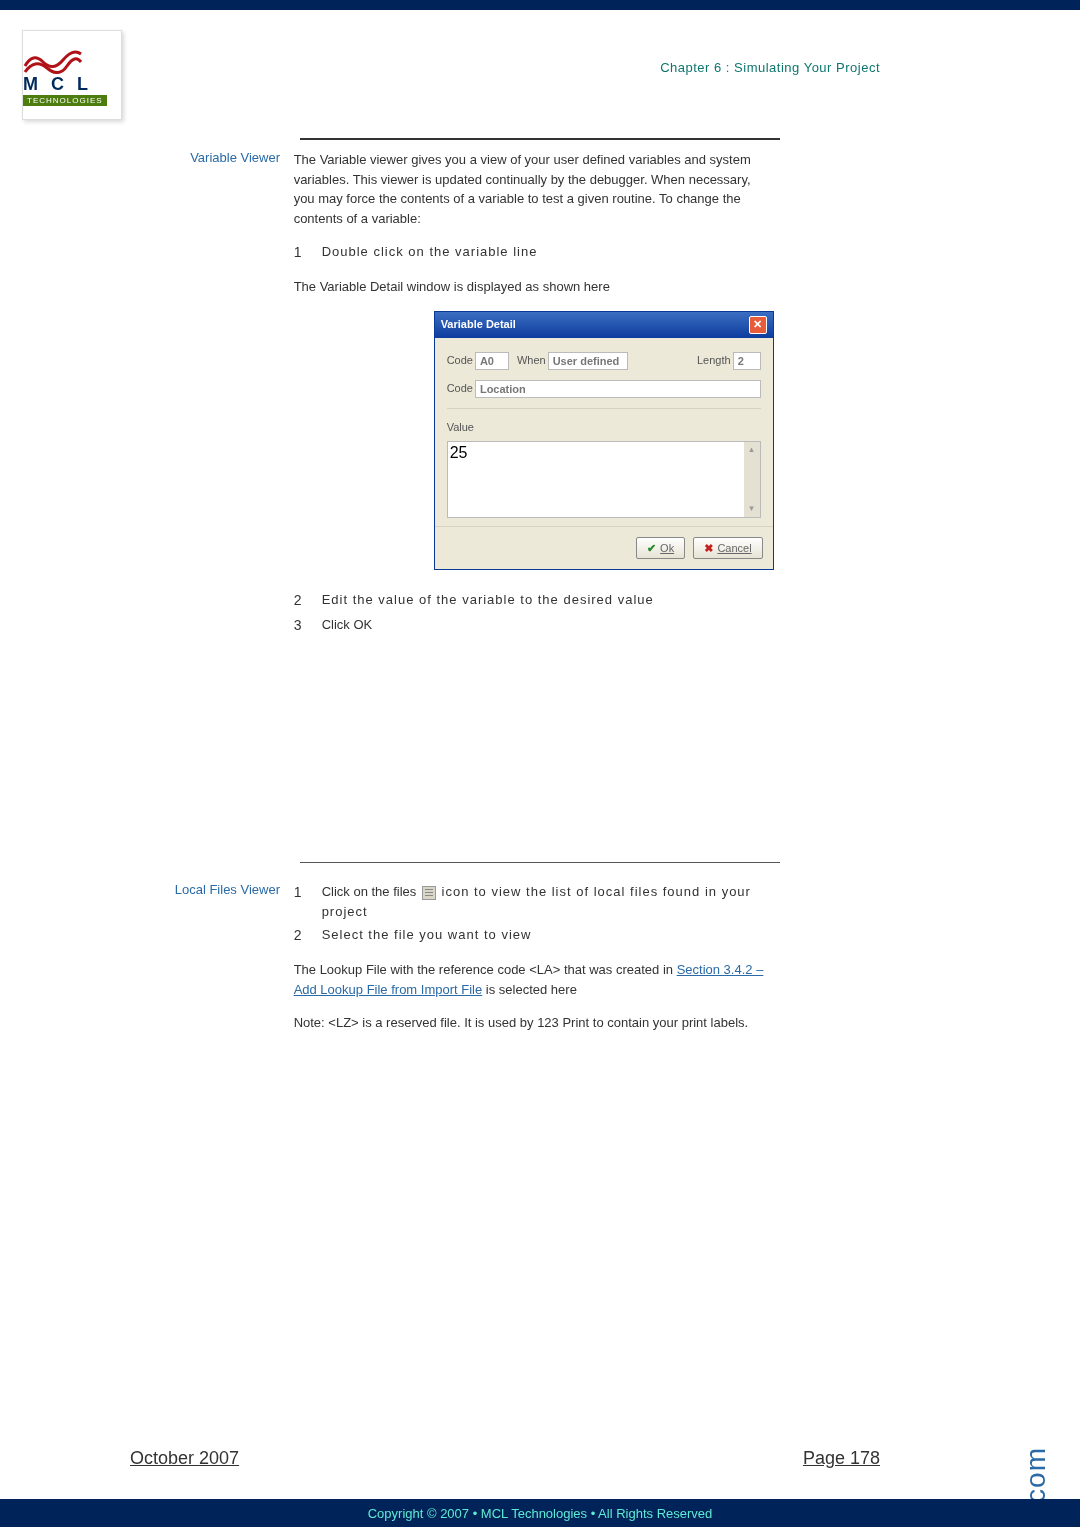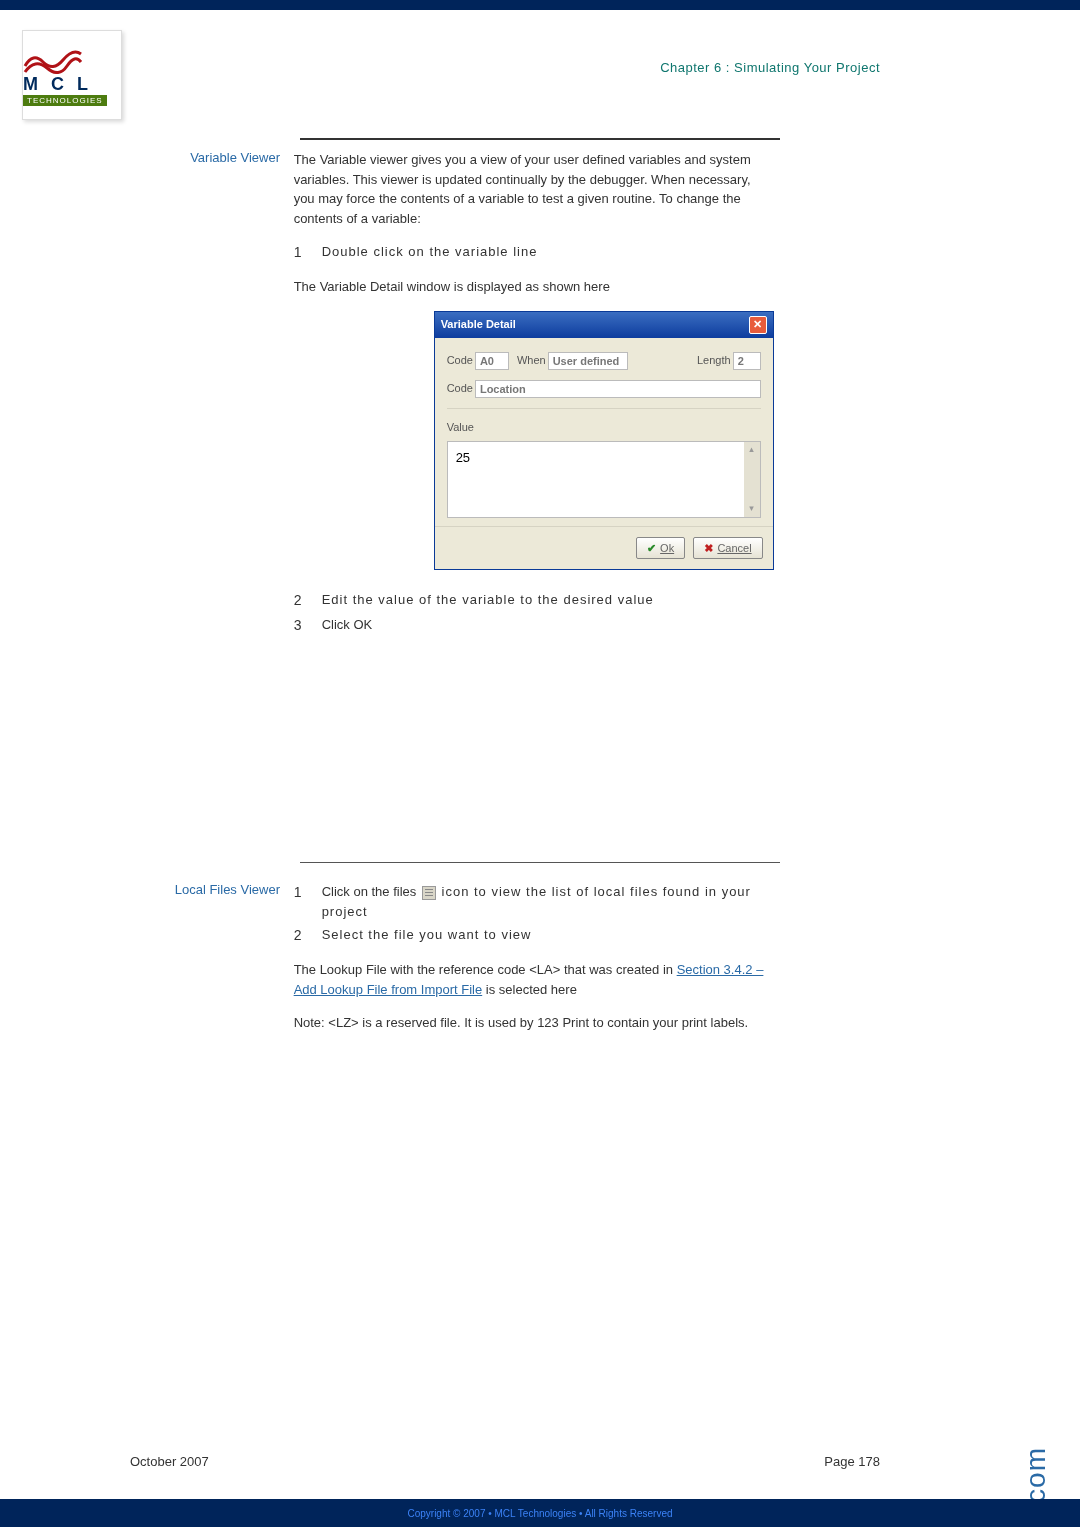--- a/index.html
+++ b/index.html
@@ -123,22 +123,22 @@
     border: 1px solid #bbb;
     background: #fff;
     margin-top: 6px;
     position: relative;
   }
   .dlg-value-box textarea {
     width: calc(100% - 16px);
     height: 70px;
     border: none;
     resize: none;
-    font-size: 13px;
-    padding: 8px;
+    font-size: 16px;
+    padding: 2px;
     font-family: Tahoma, sans-serif;
   }
   .dlg-value-box .scroll {
     position: absolute; right: 0; top: 0; bottom: 0; width: 16px;
     background: #e4e1d2;
     display: flex; flex-direction: column; justify-content: space-between;
   }
   .dlg-value-box .scroll span {
     height: 16px; display: flex; align-items: center; justify-content: center;
     color: #999; font-size: 9px;
@@ -167,34 +167,35 @@
     height: 1px;
     background: #555;
   }
   .footer-row {
     position: absolute;
     bottom: 58px;
     left: 130px;
     right: 200px;
     display: flex;
     justify-content: space-between;
-    font-size: 13px;
+    font-size: 18px;
+    text-decoration: underline;
   }
   .bottom-bar {
     position: absolute;
     bottom: 0;
     left: 0;
     right: 0;
     height: 28px;
     background: #00245a;
-    color: #3b82f6;
+    color: #5eead4;
     display: flex;
     align-items: center;
     justify-content: center;
-    font-size: 10px;
+    font-size: 13px;
   }
   .side-url {
     position: absolute;
     right: 28px;
     bottom: 80px;
     transform: rotate(-90deg);
     transform-origin: right bottom;
     color: #2a6aa6;
     font-size: 28px;
     letter-spacing: 1px;

